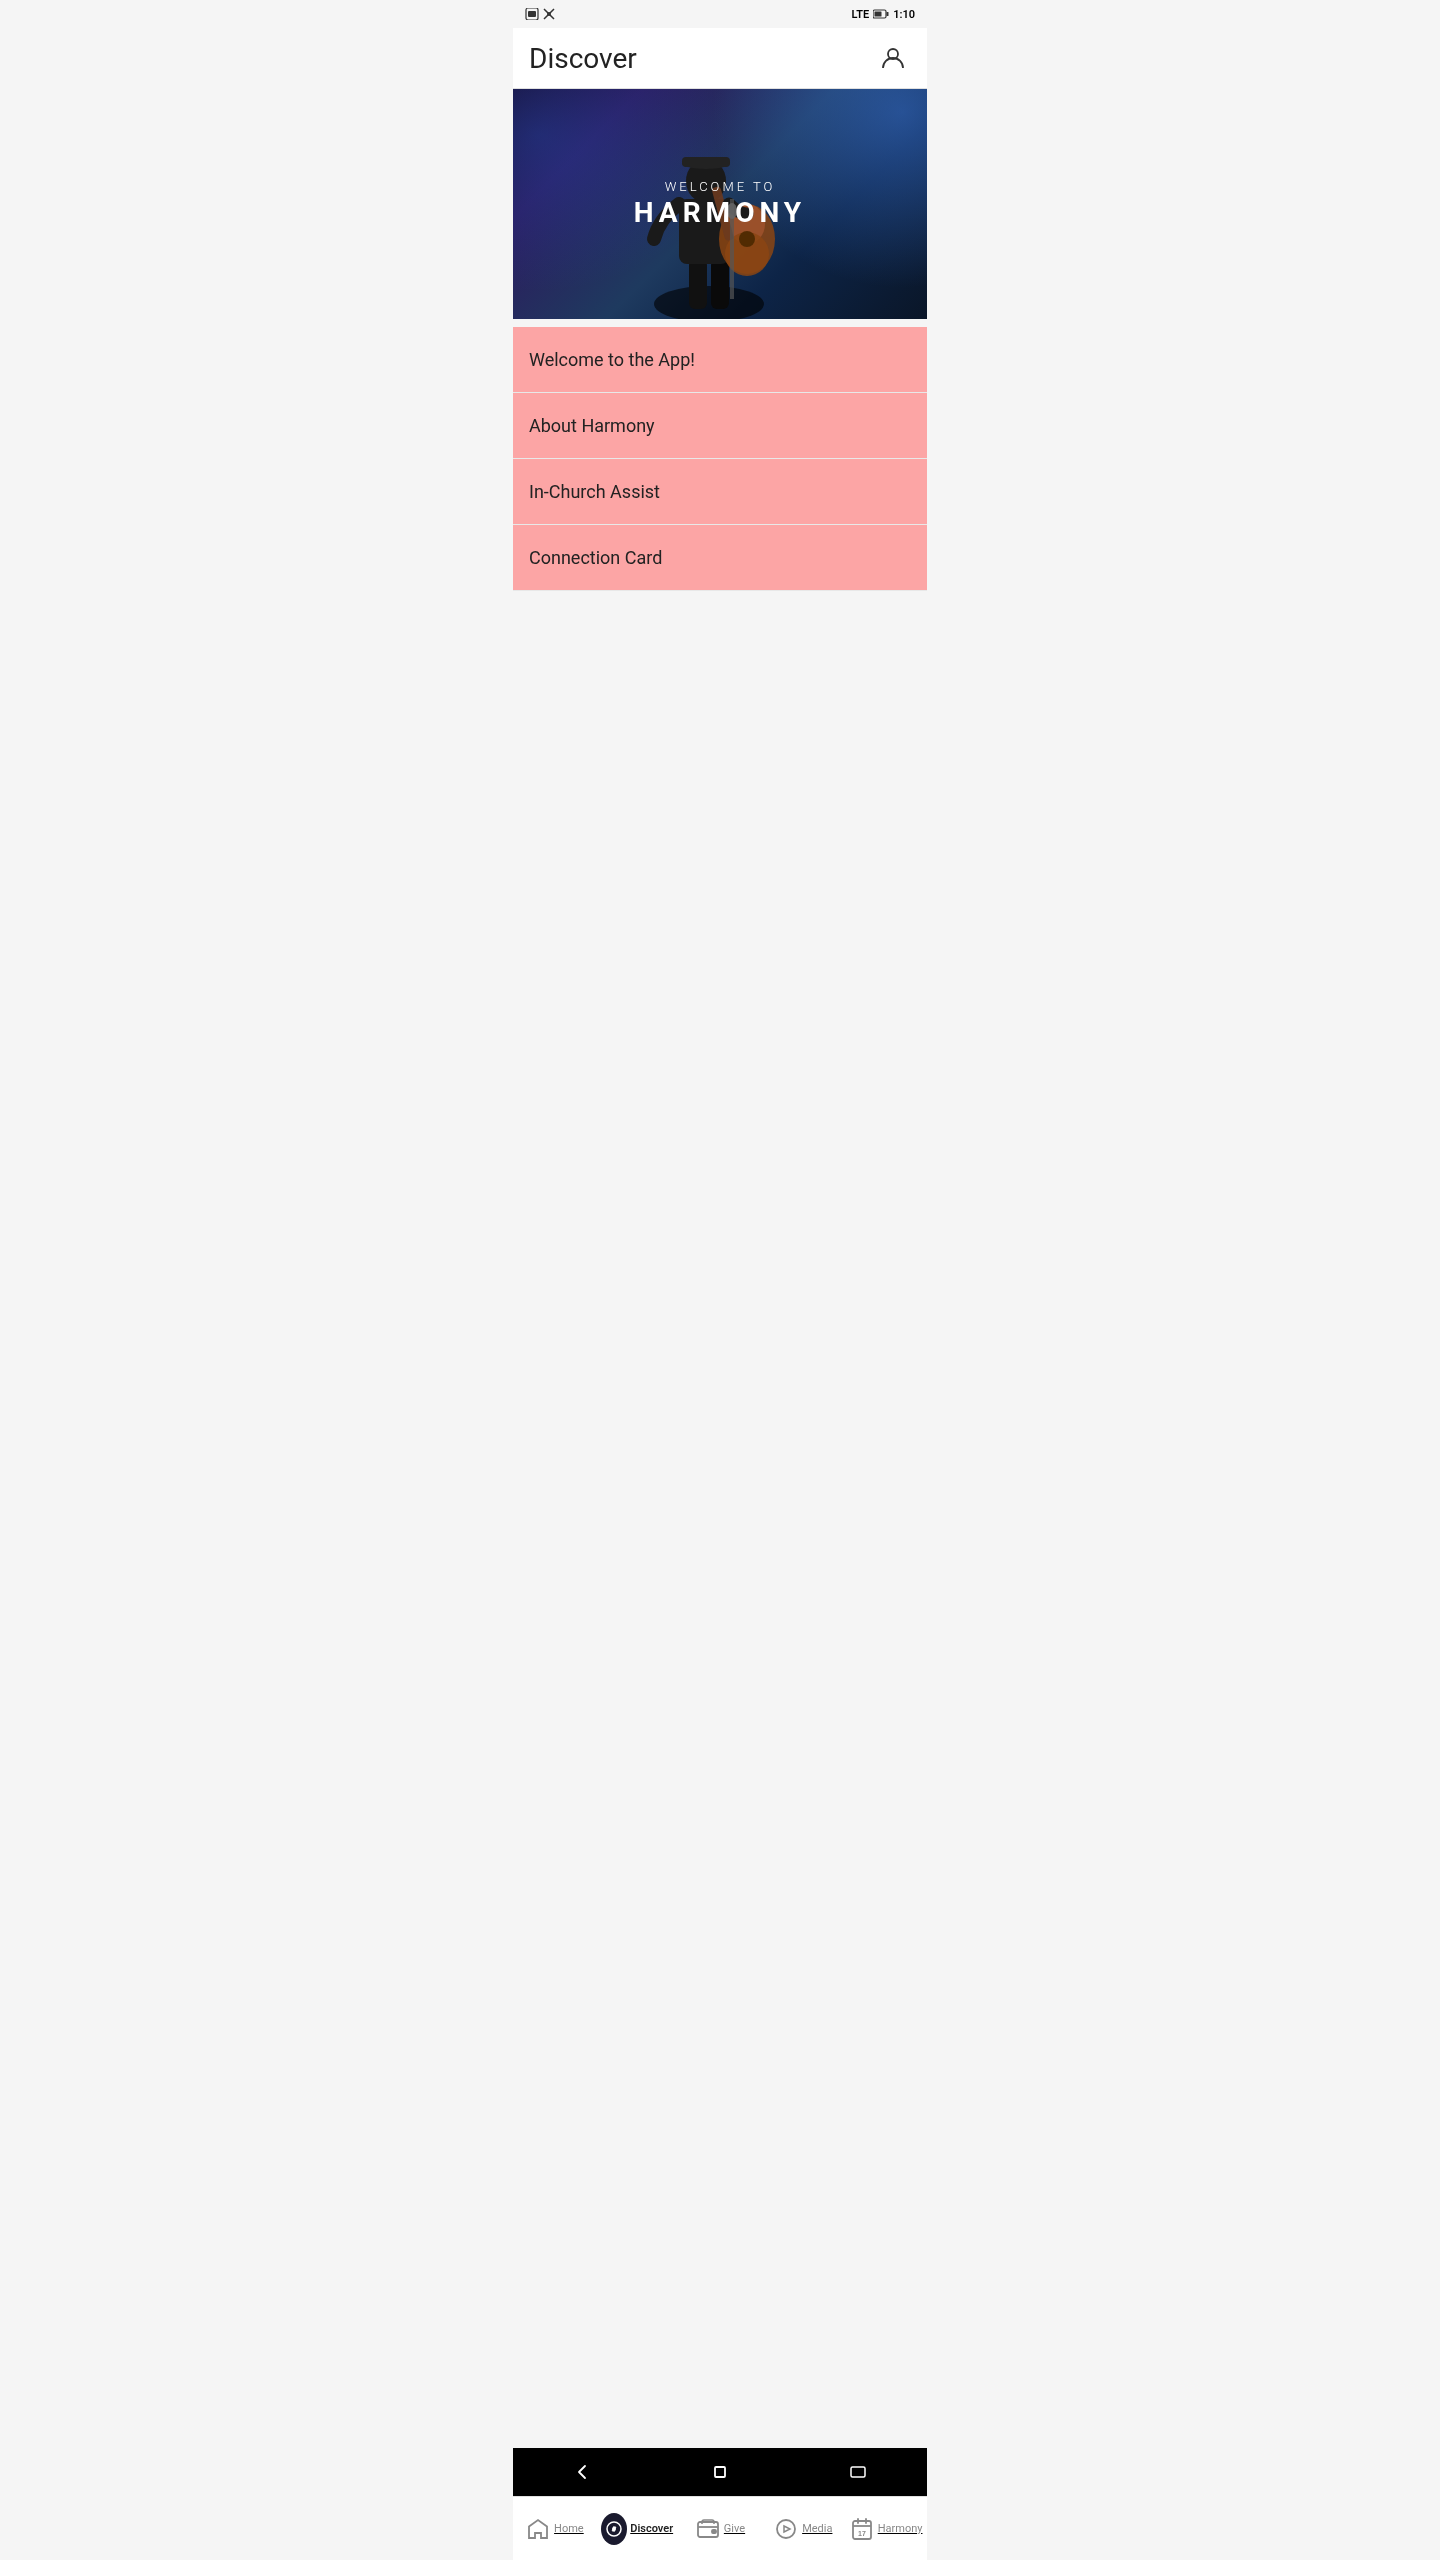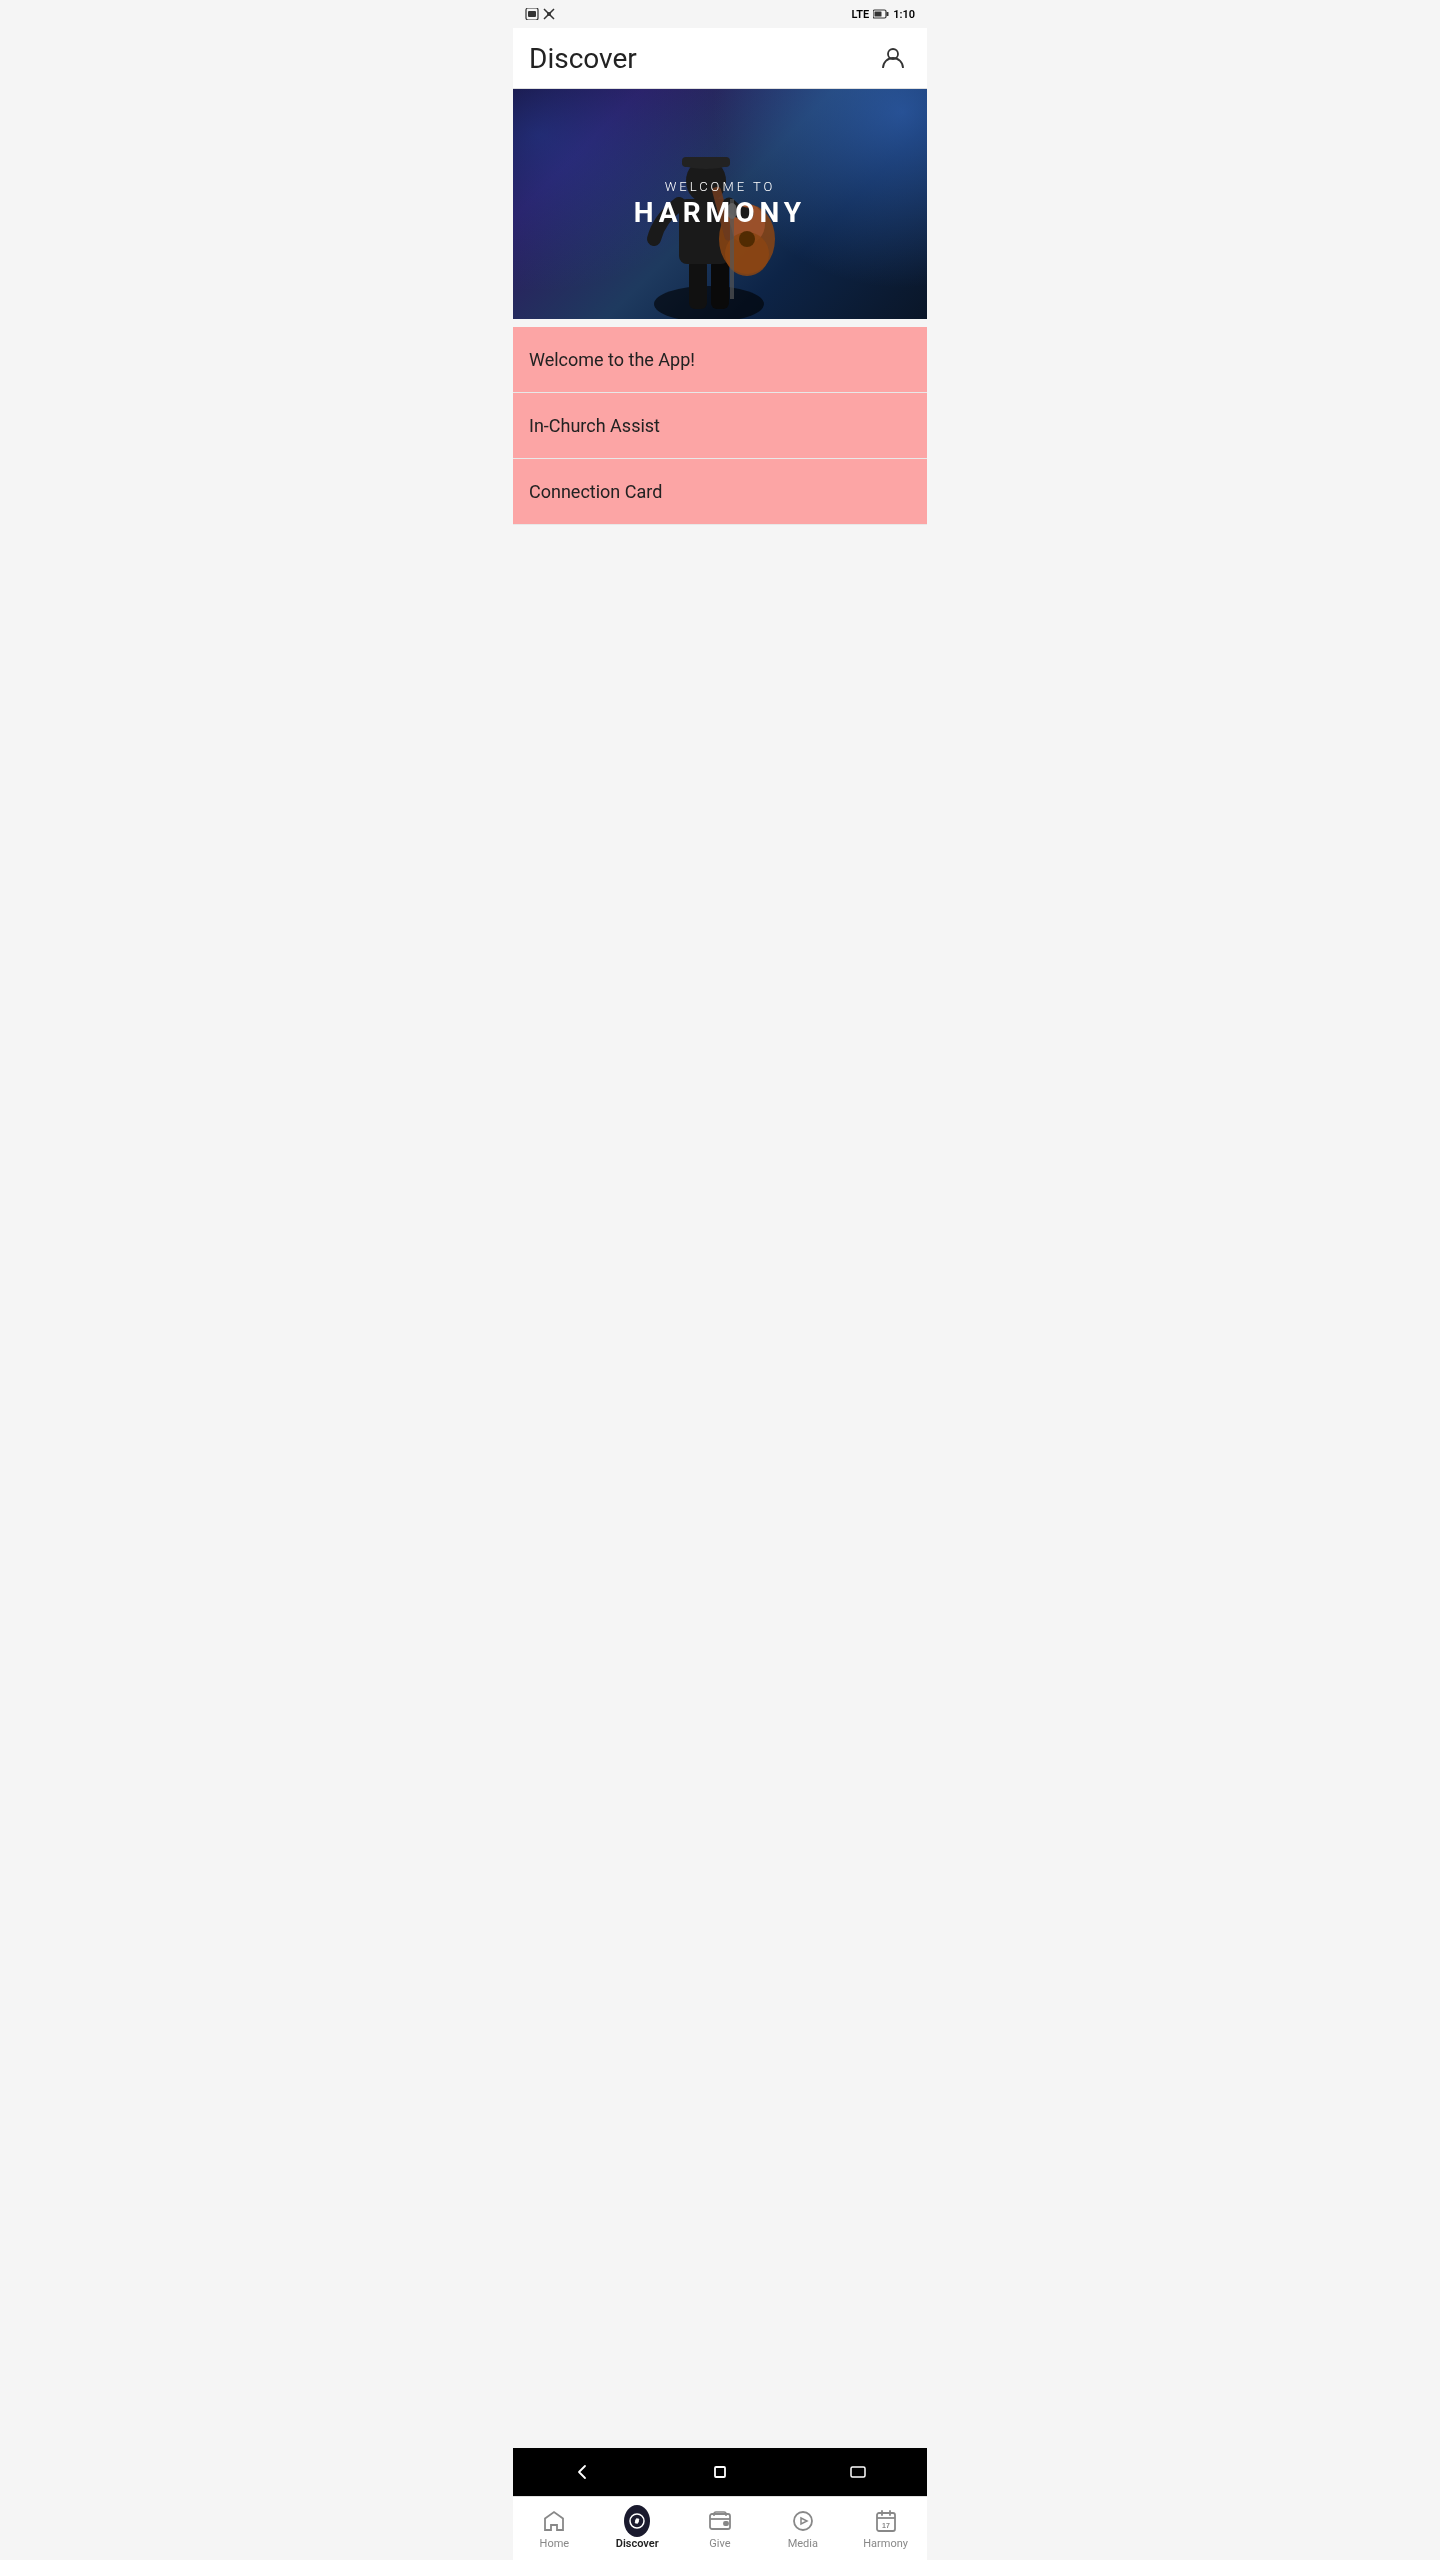--- a/index.html
+++ b/index.html
@@ -158,26 +158,27 @@
       border-top: 1px solid #e0e0e0;
       display: flex;
       align-items: stretch;
       height: 64px;
       z-index: 100;
     }
 
     .nav-item {
       flex: 1;
       display: flex;
-      flex-direction: column;
+      flex-direction: row;
       align-items: center;
       justify-content: center;
       cursor: pointer;
       gap: 3px;
       padding: 6px 0;
+      text-decoration: underline;
     }
 
     .nav-item.active .nav-label {
       color: #111111;
       font-weight: 600;
     }
 
     .nav-item .nav-icon {
       width: 26px;
       height: 26px;
@@ -366,20 +367,23 @@
   </div>
 </div>
 
 <div class="scroll-content">
   <div class="content-list">
 
     <div class="list-item">
       <span class="list-item-title">Welcome to the App!</span>
     </div>
 
+    <div class="list-item">
+      <span class="list-item-title">About Harmony</span>
+    </div>
 
     <div class="list-item">
       <span class="list-item-title">In-Church Assist</span>
     </div>
 
     <div class="list-item">
       <span class="list-item-title">Connection Card</span>
     </div>
 
   </div>

